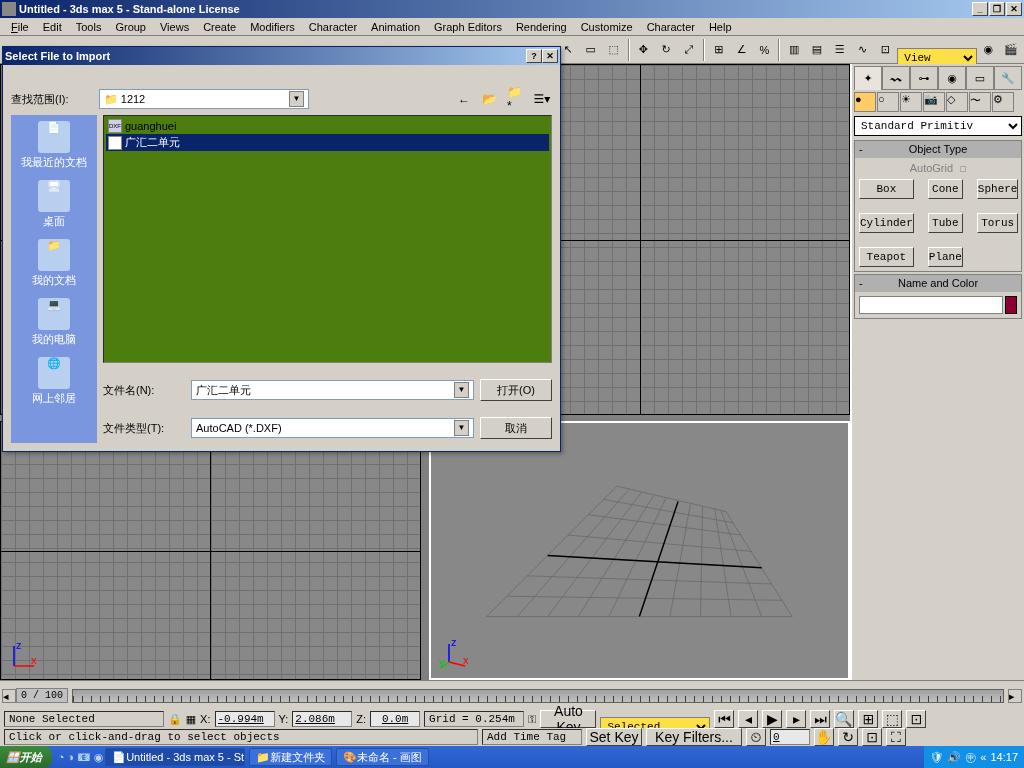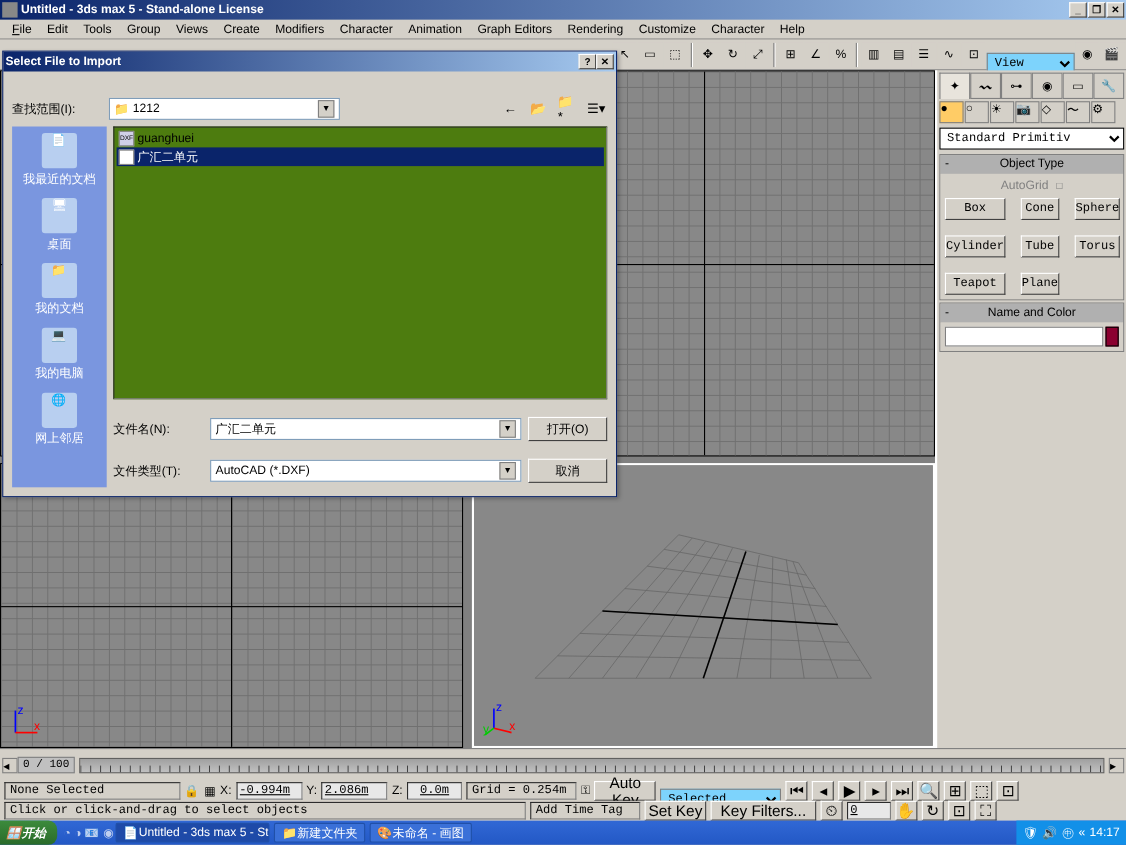--- a/index.html
+++ b/index.html
@@ -14,21 +14,21 @@
 
 
 .menubar { height: 18px; background: #d4d0c8; display: flex; align-items: center; padding: 0 4px; border-bottom: 1px solid #808080; }
 .menuitem { padding: 2px 7px; cursor: default; }
 .menuitem u { text-decoration: underline; }
 
 
 .toolbar { height: 28px; background: #d4d0c8; border-bottom: 1px solid #808080; display: flex; align-items: center; padding: 2px; gap: 1px; }
 .tbtn { width: 22px; height: 22px; border: 1px solid #d4d0c8; display: flex; align-items: center; justify-content: center; background: #d4d0c8; }
 .tsep { width: 2px; height: 22px; border-left: 1px solid #808080; border-right: 1px solid #fff; margin: 0 2px; }
-.tselect { height: 20px; border: 1px solid #808080; background: #7dd3fc; padding: 1px 2px; font-family: "Courier New", monospace; font-size: 11px; margin-top: 16px; }
+.tselect { height: 20px; border: 1px solid #808080; background: #fde047; padding: 1px 2px; font-family: "Courier New", monospace; font-size: 11px; margin-top: 16px; }
 
 
 .main { position: absolute; top: 64px; left: 0; right: 0; bottom: 88px; display: flex; }
 .viewports { flex: 1; background: #808080; position: relative; }
 .vp { position: absolute; background: #888888; border: 1px solid #000; }
 .vp-tl { top: 0; left: 0; width: 49.5%; height: 57%; }
 .vp-tr { top: 0; right: 0; width: 49.5%; height: 57%; }
 .vp-bl { bottom: 0; left: 0; width: 49.5%; height: 42%; }
 .vp-br { bottom: 0; right: 0; width: 49.5%; height: 42%; border: 2px solid #fff; }
 .grid-bg { width: 100%; height: 100%; background-image: 

